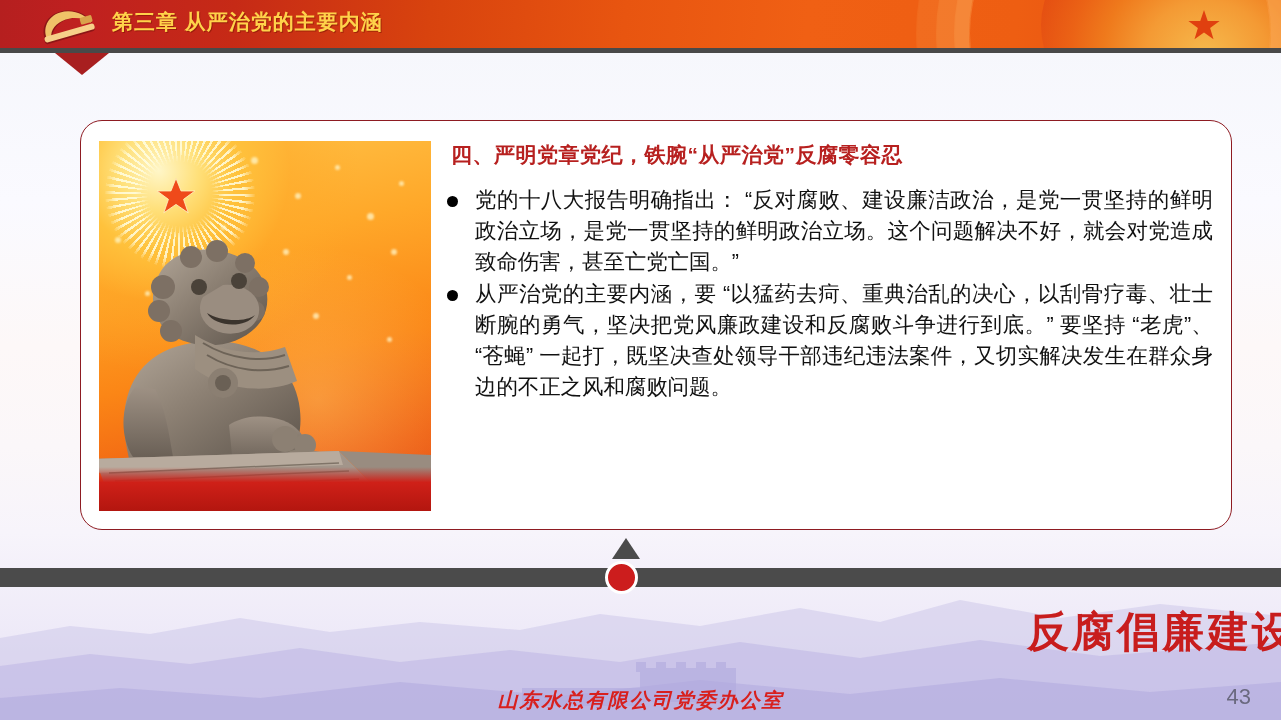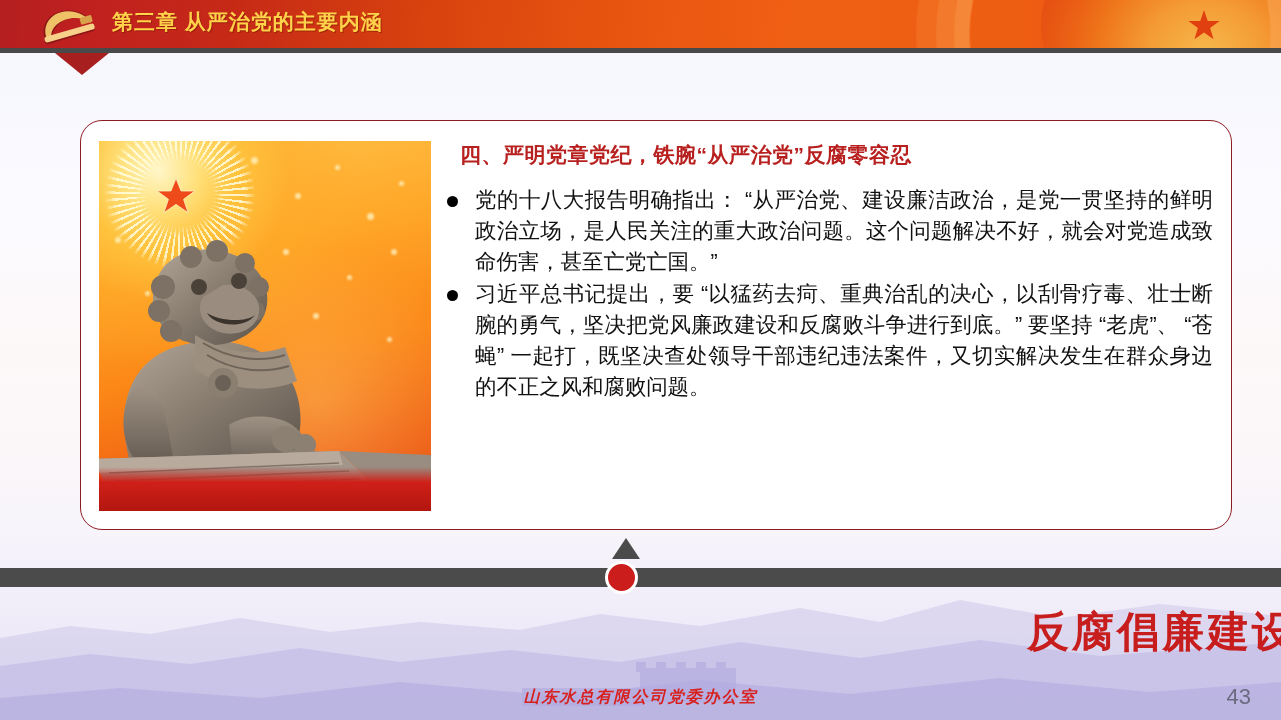--- a/index.html
+++ b/index.html
@@ -164,21 +164,21 @@
   .body {
     position: absolute;
     left: 362px; top: 20px;
     width: 770px;
   }
   .section-title {
     font-size: 21px;
     font-weight: bold;
     color: #b7201f;
     letter-spacing: .5px;
-    margin: 0 0 16px 17px;
+    margin: 0 0 16px 8px;
     white-space: nowrap;
   }
   ul.bullets {
     list-style: none;
     margin: 0;
     padding: 0;
   }
   ul.bullets li {
     position: relative;
     padding-left: 32px;
@@ -233,21 +233,21 @@
     font-weight: bold;
     color: #c81d1d;
     letter-spacing: 3px;
   }
 
   .footer-script {
     position: absolute;
     left: 0; top: 687px;
     width: 1281px;
     text-align: center;
-    font-size: 16px;
+    font-size: 20px;
     font-weight: bold;
     font-style: italic;
     color: #d8201e;
     font-family: "Liberation Serif", "DejaVu Serif", serif;
     letter-spacing: 2px;
   }
   .page-number {
     position: absolute;
     right: 30px; top: 684px;
     font-size: 22px;
@@ -382,22 +382,22 @@
           <path d="M24,278 L260,268"></path>
         </g>
         <path d="M240,240 L332,244 L332,290 L276,276 Z" fill="#998c80"></path>
       </svg>
       <div class="photo-cloth"></div>
     </div>
 
     <div class="body">
       <div class="section-title">四、严明党章党纪，铁腕“从严治党”反腐零容忍</div>
       <ul class="bullets">
-        <li>党的十八大报告明确指出： “从严治党、建设廉洁政治，是党一贯坚持的鲜明政治立场，是人民关注的重大政治问题。这个问题解决不好，就会对党造成致命伤害，甚至亡党亡国。”</li>
-        <li>习近平总书记提出，要 “以猛药去疴、重典治乱的决心，以刮骨疗毒、壮士断腕的勇气，坚决把党风廉政建设和反腐败斗争进行到底。” 要坚持 “老虎”、 “苍蝇” 一起打，既坚决查处领导干部违纪违法案件，又切实解决发生在群众身边的不正之风和腐败问题。</li>
+        <li>党的十八大报告明确指出： “反对腐败、建设廉洁政治，是党一贯坚持的鲜明政治立场，是党一贯坚持的鲜明政治立场。这个问题解决不好，就会对党造成致命伤害，甚至亡党亡国。”</li>
+        <li>从严治党的主要内涵，要 “以猛药去疴、重典治乱的决心，以刮骨疗毒、壮士断腕的勇气，坚决把党风廉政建设和反腐败斗争进行到底。” 要坚持 “老虎”、 “苍蝇” 一起打，既坚决查处领导干部违纪违法案件，又切实解决发生在群众身边的不正之风和腐败问题。</li>
       </ul>
     </div>
   </div>
 
   <div class="divider-bar"></div>
   <div class="divider-tri"></div>
   <div class="divider-dot"></div>
 
   <div class="big-title">反腐倡廉建设</div>
   <div class="footer-script">山东水总有限公司党委办公室</div>

